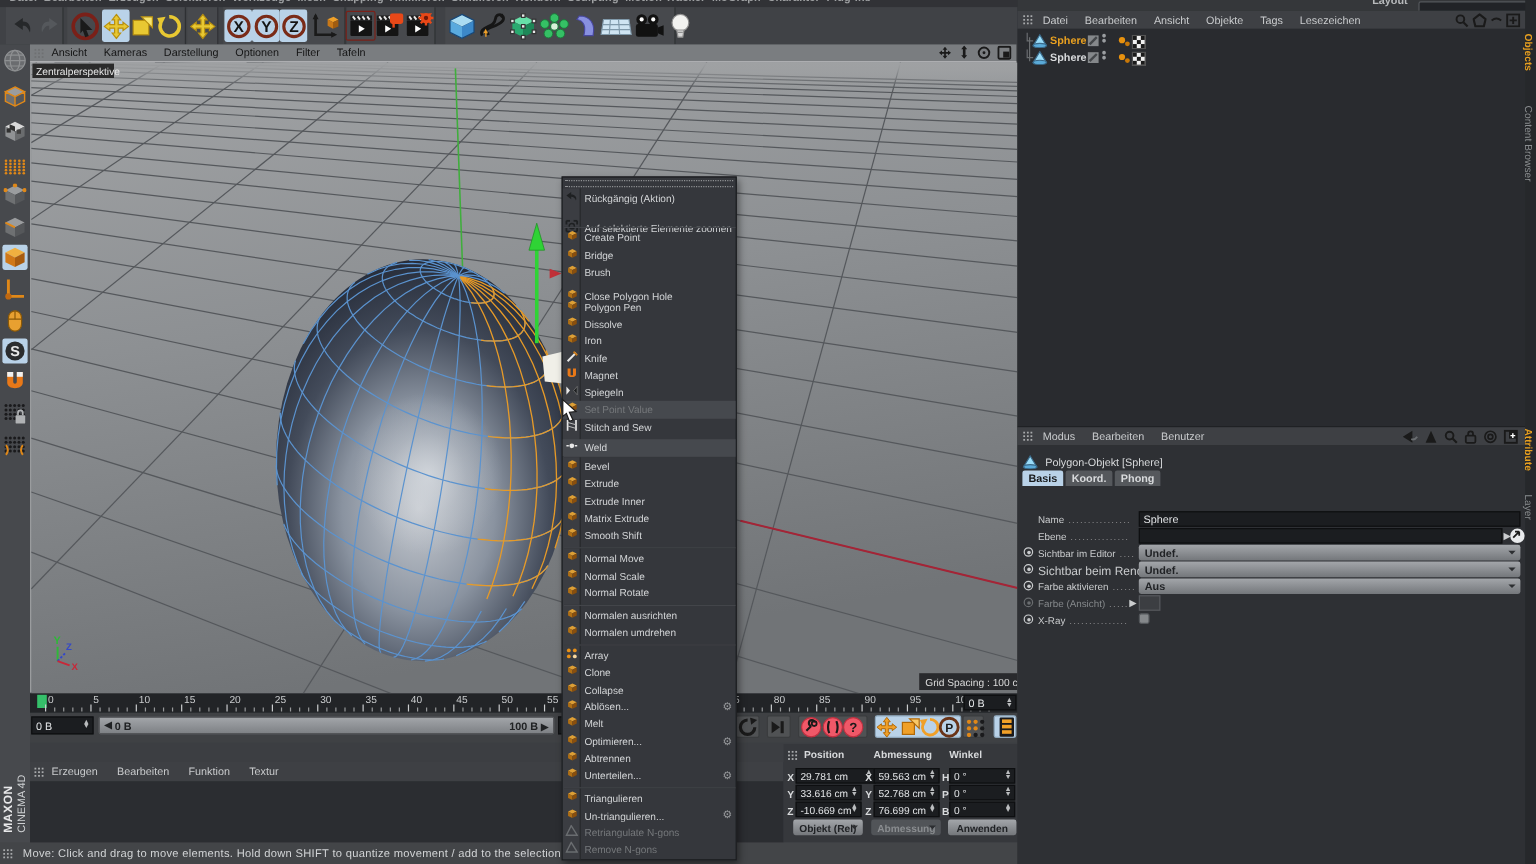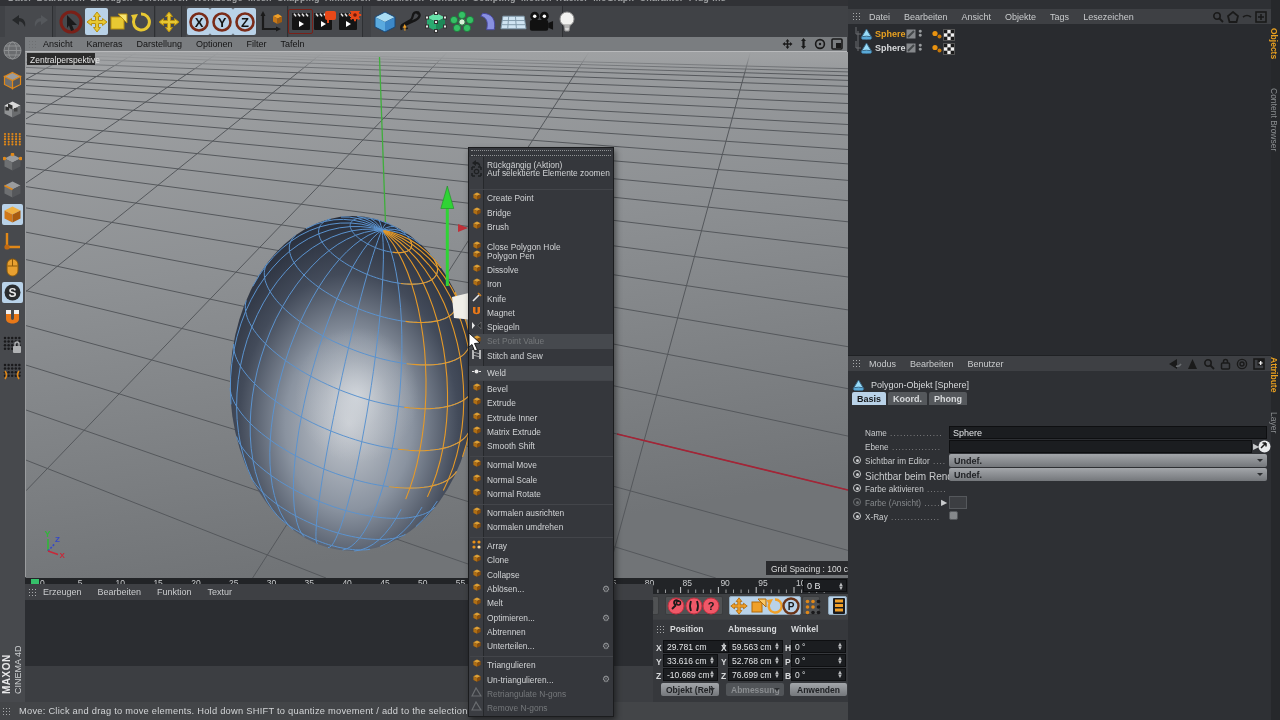--- a/index.html
+++ b/index.html
@@ -14,21 +14,21 @@
 .lefttb{left:0;top:37px;width:25px;height:683px;background:#47494d}
 .ltb{position:absolute;left:2px;width:21px;height:21px;display:flex;align-items:center;justify-content:center}
 .ltb.blue{background:#b9d2e8;border-radius:2px}
 .maxon{position:absolute;left:0;bottom:20px;width:25px;height:90px}
 .vpmenu{left:25px;top:37px;width:822px;height:14px;background:#7a7d80;color:#141414;display:flex;align-items:center;font-size:9px}
 .vpmenu span{margin-right:14px}
 .vpmenu .gicon{margin:0 6px 0 3px}
 .viewport{left:25px;top:51px;width:822px;height:526px;background:#8d9093;border-top:1px solid #b9babc;border-left:1px solid #9a9c9e}
 .ruler{left:25px;top:578px;width:823px;height:16px;background:#222427;overflow:hidden}
 .sliderrow{left:25px;top:594px;width:823px;height:25px;background:#3f4144}
-.matmgr{left:25px;top:584px;width:628px;height:82px;background:#2b2d31}
+.matmgr{left:25px;top:635px;width:628px;height:82px;background:#2b2d31}
 .matmenu{position:absolute;left:0;top:0;width:100%;height:16px;background:#3e4044;display:flex;align-items:center;color:#c9cbcd}
 .matmenu span{margin-right:16px}
 .coordmgr{left:653px;top:620px;width:195px;height:82px;background:#36383c;font-size:8.5px}
 .statusbar{left:0;top:702px;width:848px;height:18px;background:#434548;color:#d2d4d6;display:flex;align-items:center;font-size:8.8px}
 .rightcol{left:848px;top:0;width:432px;height:720px;background:#2e3034}
 .om-strip{position:absolute;left:0;top:0;width:432px;height:9px;background:#35373a}
 .om-menu{position:absolute;left:0;top:9px;width:423px;height:15px;background:#3e4044;display:flex;align-items:center}
 .om-menu span{margin-right:14px}
 .om-body{position:absolute;left:0;top:24px;width:423px;height:331px;background:#292b2f}
 .am-menu{position:absolute;left:0;top:355px;width:423px;height:16px;background:#3e4044;display:flex;align-items:center;border-top:1px solid #1f2124}
@@ -820,20 +820,24 @@
     <div style="position:absolute;left:68px;top:51px;font-weight:bold;color:#d8dadc">Z</div>
     <div class="fld" style="left:75px;top:48px;width:55px;height:13px;font-size:8.5px">76.699 cm<span class="spin" style="top:1px">▲<br>▼</span></div>
     <div style="position:absolute;left:132px;top:51px;font-weight:bold;color:#d8dadc">B</div>
     <div class="fld" style="left:138px;top:48px;width:55px;height:13px;font-size:8.5px">0 °<span class="spin" style="top:1px">▲<br>▼</span></div>
     <div class="drop" style="left:8px;top:63px;width:58px">Objekt (Rel)</div>
     <div class="drop" style="left:73px;top:63px;width:58px;background:#515458;color:#8a8d90">Abmessung</div>
     <div class="drop nod" style="left:137px;top:63px;width:57px;justify-content:center;font-weight:bold">Anwenden</div>
   </div>
 <div class="abs statusbar" style="font-size:9.3px;letter-spacing:.25px"><span class="gicon" style="margin:0 8px 0 2px"></span>Move: Click and drag to move elements. Hold down SHIFT to quantize movement / add to the selection in point mode, CTRL to remo</div>
 <div class="abs rightcol">
+    <div class="om-strip" style="overflow:hidden">
+      <span style="position:absolute;right:107px;top:-5px;color:#b8babc;font-weight:bold">Layout</span>
+      <div style="position:absolute;right:3px;top:1px;width:95px;height:12px;background:#212327;border:1px solid #55585c;border-radius:2px"></div>
+    </div>
     <div class="om-menu">
       <span class="gicon" style="margin:0 8px 0 4px"></span>
       <span>Datei</span>
       <span>Bearbeiten</span>
       <span>Ansicht</span>
       <span>Objekte</span>
       <span>Tags</span>
       <span>Lesezeichen</span>
       <span style="margin-left:auto;display:flex;gap:3px;margin-right:4px">
         <svg width="12" height="12" viewBox="0 0 12 12">
@@ -975,20 +979,21 @@
       <div class="drop" style="left:101px;top:83px;width:318px">Undef.</div>
       <span style="position:absolute;left:5px;top:99px;width:8px;height:8px;border-radius:50%;border:1.5px solid #caccce;display:inline-block">
         <span style="position:absolute;left:1.5px;top:1.5px;width:3px;height:3px;border-radius:50%;background:#caccce"></span>
       </span>
       <div style="position:absolute;left:17px;top:100px;color:#c9cbcd;font-size:10px;white-space:nowrap">Sichtbar beim Rendern<span class="dots"> </span></div>
       <div class="drop" style="left:101px;top:97px;width:318px">Undef.</div>
       <span style="position:absolute;left:5px;top:113px;width:8px;height:8px;border-radius:50%;border:1.5px solid #caccce;display:inline-block">
         <span style="position:absolute;left:1.5px;top:1.5px;width:3px;height:3px;border-radius:50%;background:#caccce"></span>
       </span>
       <div style="position:absolute;left:17px;top:114px;color:#c9cbcd;font-size:8.2px;white-space:nowrap">Farbe aktivieren<span class="dots"> ......</span></div>
+      <div class="drop" style="left:101px;top:111px;width:318px">Aus</div>
       <span style="position:absolute;left:5px;top:127px;width:8px;height:8px;border-radius:50%;border:1.5px solid #6a6d70;display:inline-block">
         <span style="position:absolute;left:1.5px;top:1.5px;width:3px;height:3px;border-radius:50%;background:#6a6d70"></span>
       </span>
       <div style="position:absolute;left:17px;top:128px;color:#85888b;font-size:8.2px;white-space:nowrap">Farbe (Ansicht)<span class="dots"> .....</span></div>
       <div style="position:absolute;left:93px;top:127px;color:#caccce;font-size:8px">▶</div>
       <div style="position:absolute;left:101px;top:125px;width:18px;height:13px;background:#3c3e42;border:1px solid #55585c"></div>
       <span style="position:absolute;left:5px;top:141px;width:8px;height:8px;border-radius:50%;border:1.5px solid #caccce;display:inline-block">
         <span style="position:absolute;left:1.5px;top:1.5px;width:3px;height:3px;border-radius:50%;background:#caccce"></span>
       </span>
       <div style="position:absolute;left:17px;top:142px;color:#c9cbcd;font-size:8.2px;white-space:nowrap">X-Ray<span class="dots"> ...............</span></div>
@@ -1011,21 +1016,21 @@
   </div>
 <div class="abs ctxmenu">
     <div style="position:absolute;left:0;top:9px;width:15px;height:559px;background:#3b3d42;border-right:1px solid #26282b"></div>
     <div class="ctx-tear"></div>
     <div class="ci" style="top:10.0px">
       <span class="ic"><svg width="11" height="11" viewBox="0 0 11 11">
           <path d="M1 5 L5 2 L5 4 C8 4 10 6 9 9 C8 7 7 6 5 6 L5 8Z" fill="#1e2022"></path>
         </svg></span>
       <span class="lb">Rückgängig (Aktion)</span>
     </div>
-    <div class="ci" style="top:18px">
+    <div class="ci" style="top:35px">
       <span class="ic"><svg width="11" height="11" viewBox="0 0 11 11">
           <path d="M1 1 L4 1 M1 1 L1 4 M10 1 L7 1 M10 1 L10 4 M1 10 L4 10 M1 10 L1 7 M10 10 L7 10 M10 10 L10 7" stroke="#1e2022" stroke-width="1.6"></path>
           <circle cx="5.5" cy="5.5" r="2.2" fill="none" stroke="#1e2022" stroke-width="1.2"></circle>
         </svg></span>
       <span class="lb">Auf selektierte Elemente zoomen</span>
     </div>
     <div class="ci" style="top:43.3px">
       <span class="ic"><svg width="10" height="10" viewBox="0 0 10 10">
           <path d="M5 1.5 L8.6 3.3 L5 5.1 L1.4 3.3Z" fill="#dd9f35"></path>
           <path d="M1.4 3.3 L5 5.1 L5 8.7 L1.4 6.9Z" fill="#b06f14"></path>

